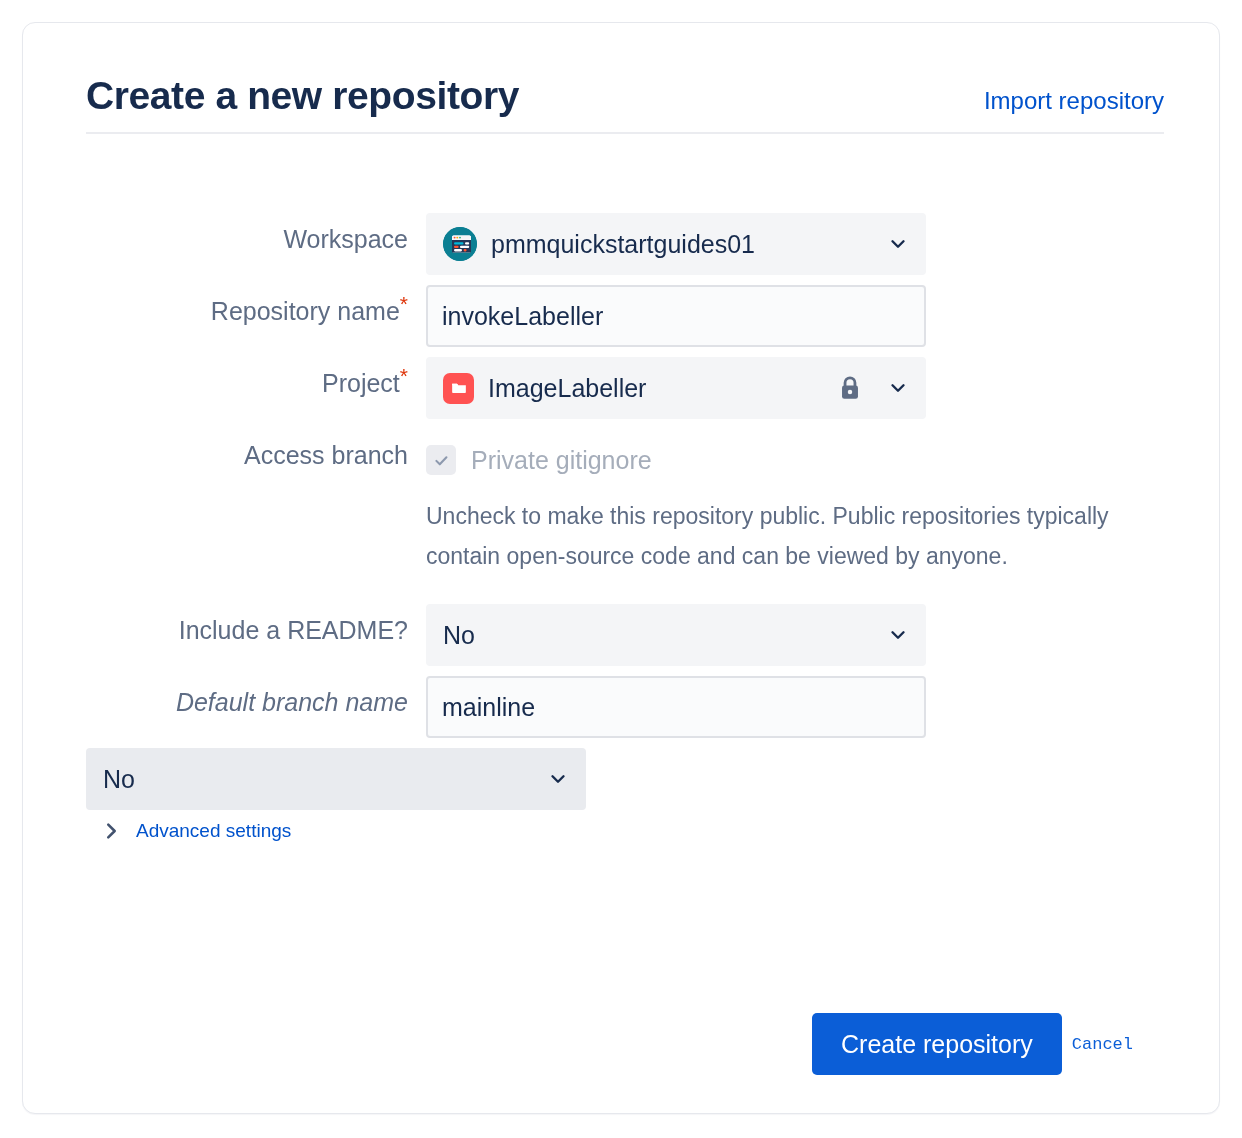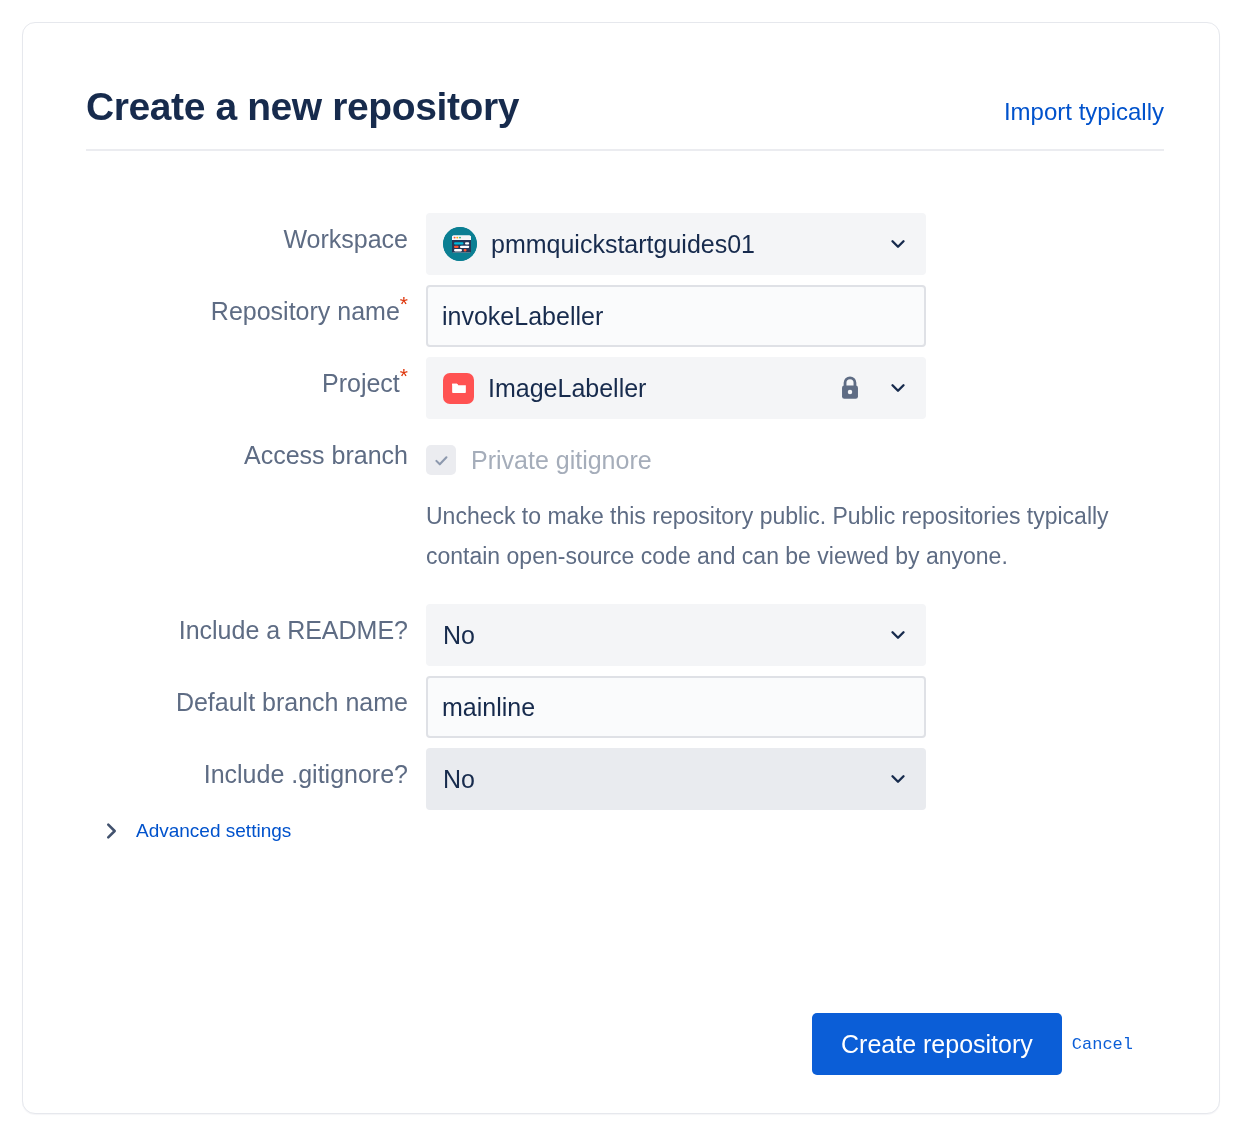--- a/index.html
+++ b/index.html
@@ -21,26 +21,26 @@
     background: #ffffff;
     border: 1px solid #e6e8ed;
     border-radius: 13px;
     box-shadow: 0 1px 1px rgba(9,30,66,0.04);
   }
 
   
   .header {
     position: absolute;
     left: 63px;
-    top: 63px;
+    top: 52px;
     width: 1078px;
     display: flex;
     align-items: baseline;
     justify-content: space-between;
-    padding-bottom: 20px;
+    padding-bottom: 14px;
     border-bottom: 2px solid #ebecf0;
   }
   .page-title {
     font-size: 39px;
     font-weight: bold;
     color: #172b4d;
     letter-spacing: -0.4px;
     line-height: 1.1;
   }
   .import-link {
@@ -235,21 +235,21 @@
     white-space: nowrap;
   }
 </style>
 </head>
 <body>
 
 <div class="card">
 
   <div class="header">
     <h1 class="page-title">Create a new repository</h1>
-    <a class="import-link" href="#">Import typically</a>
+    <a class="import-link" href="#">Import repository</a>
   </div>
 
   <div class="form">
 
     <div class="row">
       <div class="label-col">Workspace</div>
       <div class="field-col">
         <div class="select">
           <span class="ws-avatar">
             <svg viewBox="0 0 34 34" width="34" height="34" aria-hidden="true">
@@ -335,28 +335,27 @@
           <span class="chev">
             <svg viewBox="0 0 24 24" width="22" height="22">
                 <path d="M6 9l6 6 6-6" fill="none" stroke="#172b4d" stroke-width="2.6" stroke-linecap="round" stroke-linejoin="round"></path>
               </svg>
           </span>
         </div>
       </div>
     </div>
 
     <div class="row">
-      <div class="label-col" style="width:340px;">Default branch name</div>
+      <div class="label-col" style="width:340px;font-style:italic;">Default branch name</div>
       <div class="field-col">
         <input class="textinput" type="text" value="mainline" style="">
       </div>
     </div>
 
     <div class="row">
-      <div class="label-col">Include .gitignore?</div>
       <div class="field-col">
         <div class="select hovered">
           <span class="select-value">No</span>
           <span class="chev">
             <svg viewBox="0 0 24 24" width="22" height="22">
                 <path d="M6 9l6 6 6-6" fill="none" stroke="#172b4d" stroke-width="2.6" stroke-linecap="round" stroke-linejoin="round"></path>
               </svg>
           </span>
         </div>
       </div>

